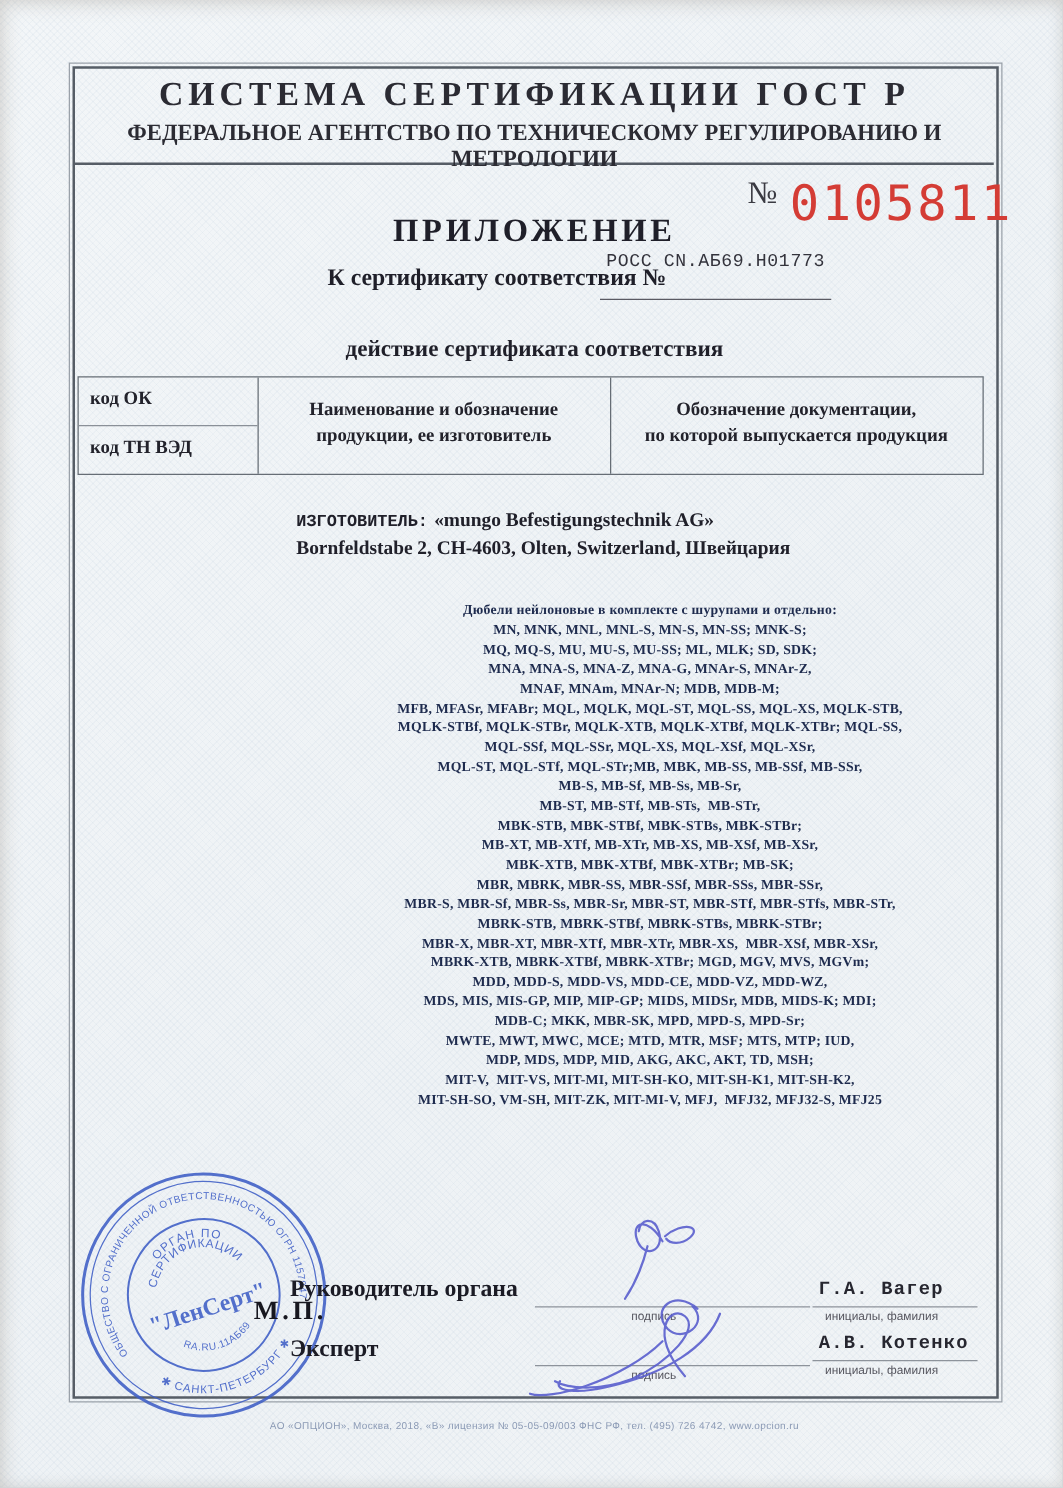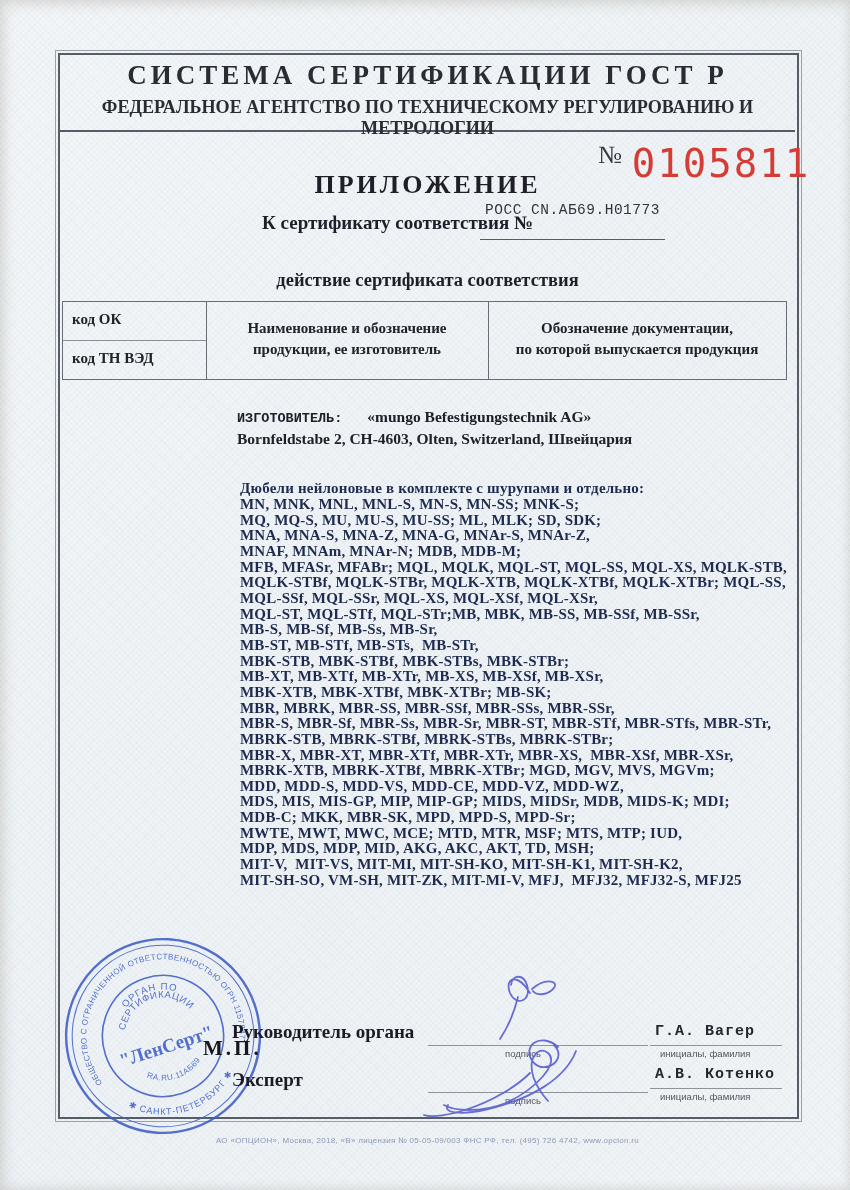--- a/index.html
+++ b/index.html
@@ -31,27 +31,27 @@
   .tbl{left:62px;top:301px;width:723px;height:77px;border:1px solid #666d75;}
   .tbl .v1{position:absolute;left:143px;top:0;bottom:0;width:1px;background:#666d75;}
   .tbl .v2{position:absolute;left:425px;top:0;bottom:0;width:1px;background:#666d75;}
   .tbl .hrow{position:absolute;left:0;top:38px;width:143px;height:1px;background:#8a9098;}
   .cell{position:absolute;font-weight:bold;font-size:15px;color:#22222b;}
   .c1a{left:9px;top:9px;}
   .c1b{left:9px;top:48px;}
   .c2{left:143px;top:16px;width:282px;text-align:center;line-height:21px;}
   .c3{left:425px;top:16px;width:298px;text-align:center;line-height:21px;}
   
-  .man1{left:237px;top:408px;display:flex;gap:25px;align-items:baseline;}
+  .man1{left:237px;top:408px;display:flex;gap:5px;align-items:baseline;}
   .man-label{font-family:"Liberation Mono",monospace;font-weight:bold;font-size:13.5px;color:#20202a;}
   .man-name{font-weight:bold;font-size:15.5px;color:#20202a;}
   .man2{left:237px;top:430px;font-weight:bold;font-size:15.5px;color:#20202a;}
   
   .plist{left:240px;top:481px;width:560px;}
-  .plist div{font-weight:bold;font-size:15px;line-height:15.65px;letter-spacing:.2px;color:#1e2b4e;white-space:pre;}
+  .plist div{font-weight:bold;font-size:11px;line-height:15.65px;letter-spacing:.2px;color:#1e2b4e;white-space:pre;text-align:center;}
   
   .stamp{left:52px;top:925px;width:222px;height:222px;opacity:.88;}
   .mp{left:203px;top:1036px;font-weight:bold;font-size:21px;letter-spacing:3px;color:#17171f;}
   
   .role1{left:232px;top:1021px;font-weight:bold;font-size:19px;color:#1b1b25;}
   .role2{left:232px;top:1069px;font-weight:bold;font-size:19px;color:#1b1b25;}
   .sline{height:1px;background:#8d939b;}
   .sl1{left:428px;top:1045px;width:220px;}
   .sl2{left:650px;top:1045px;width:132px;}
   .sl3{left:428px;top:1092px;width:220px;}

